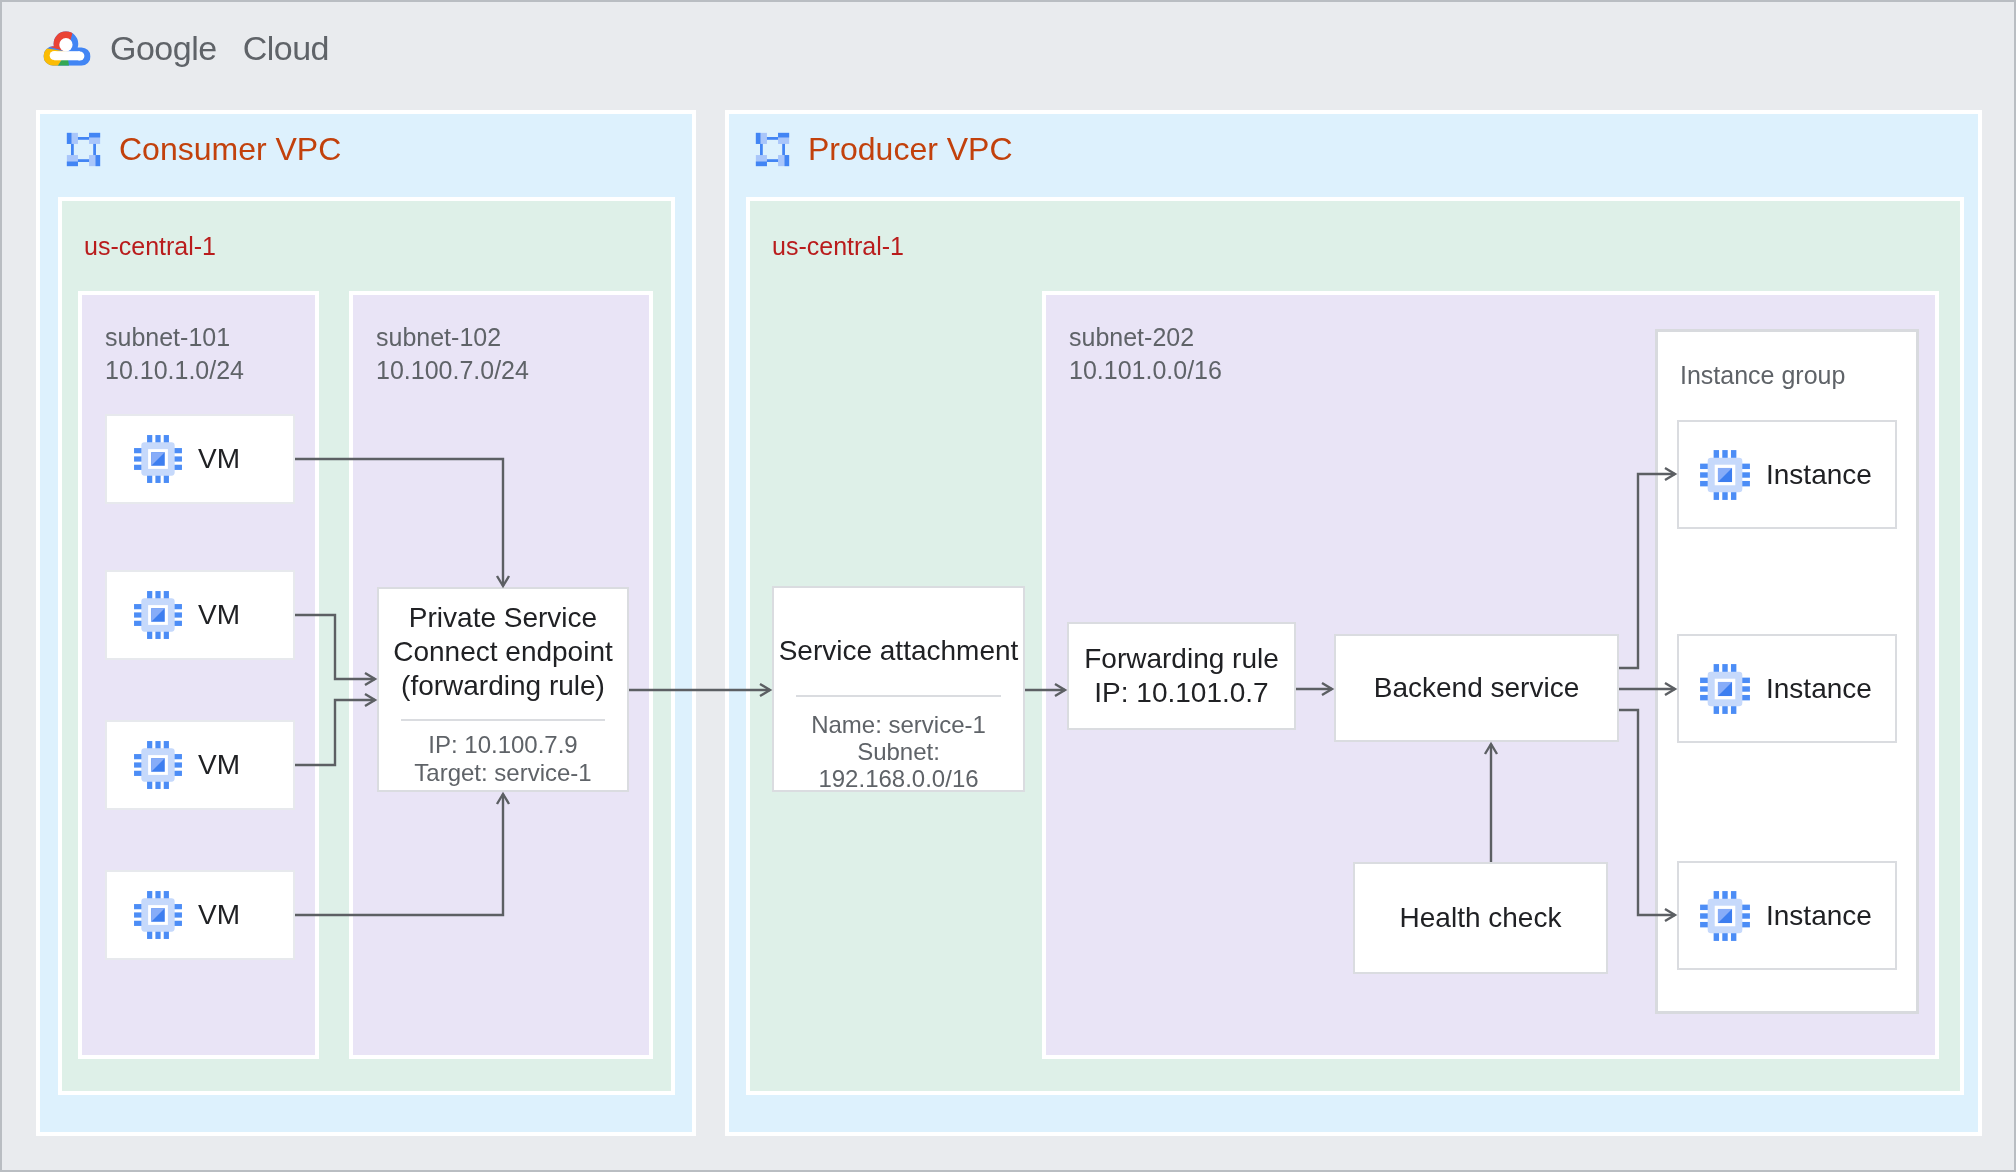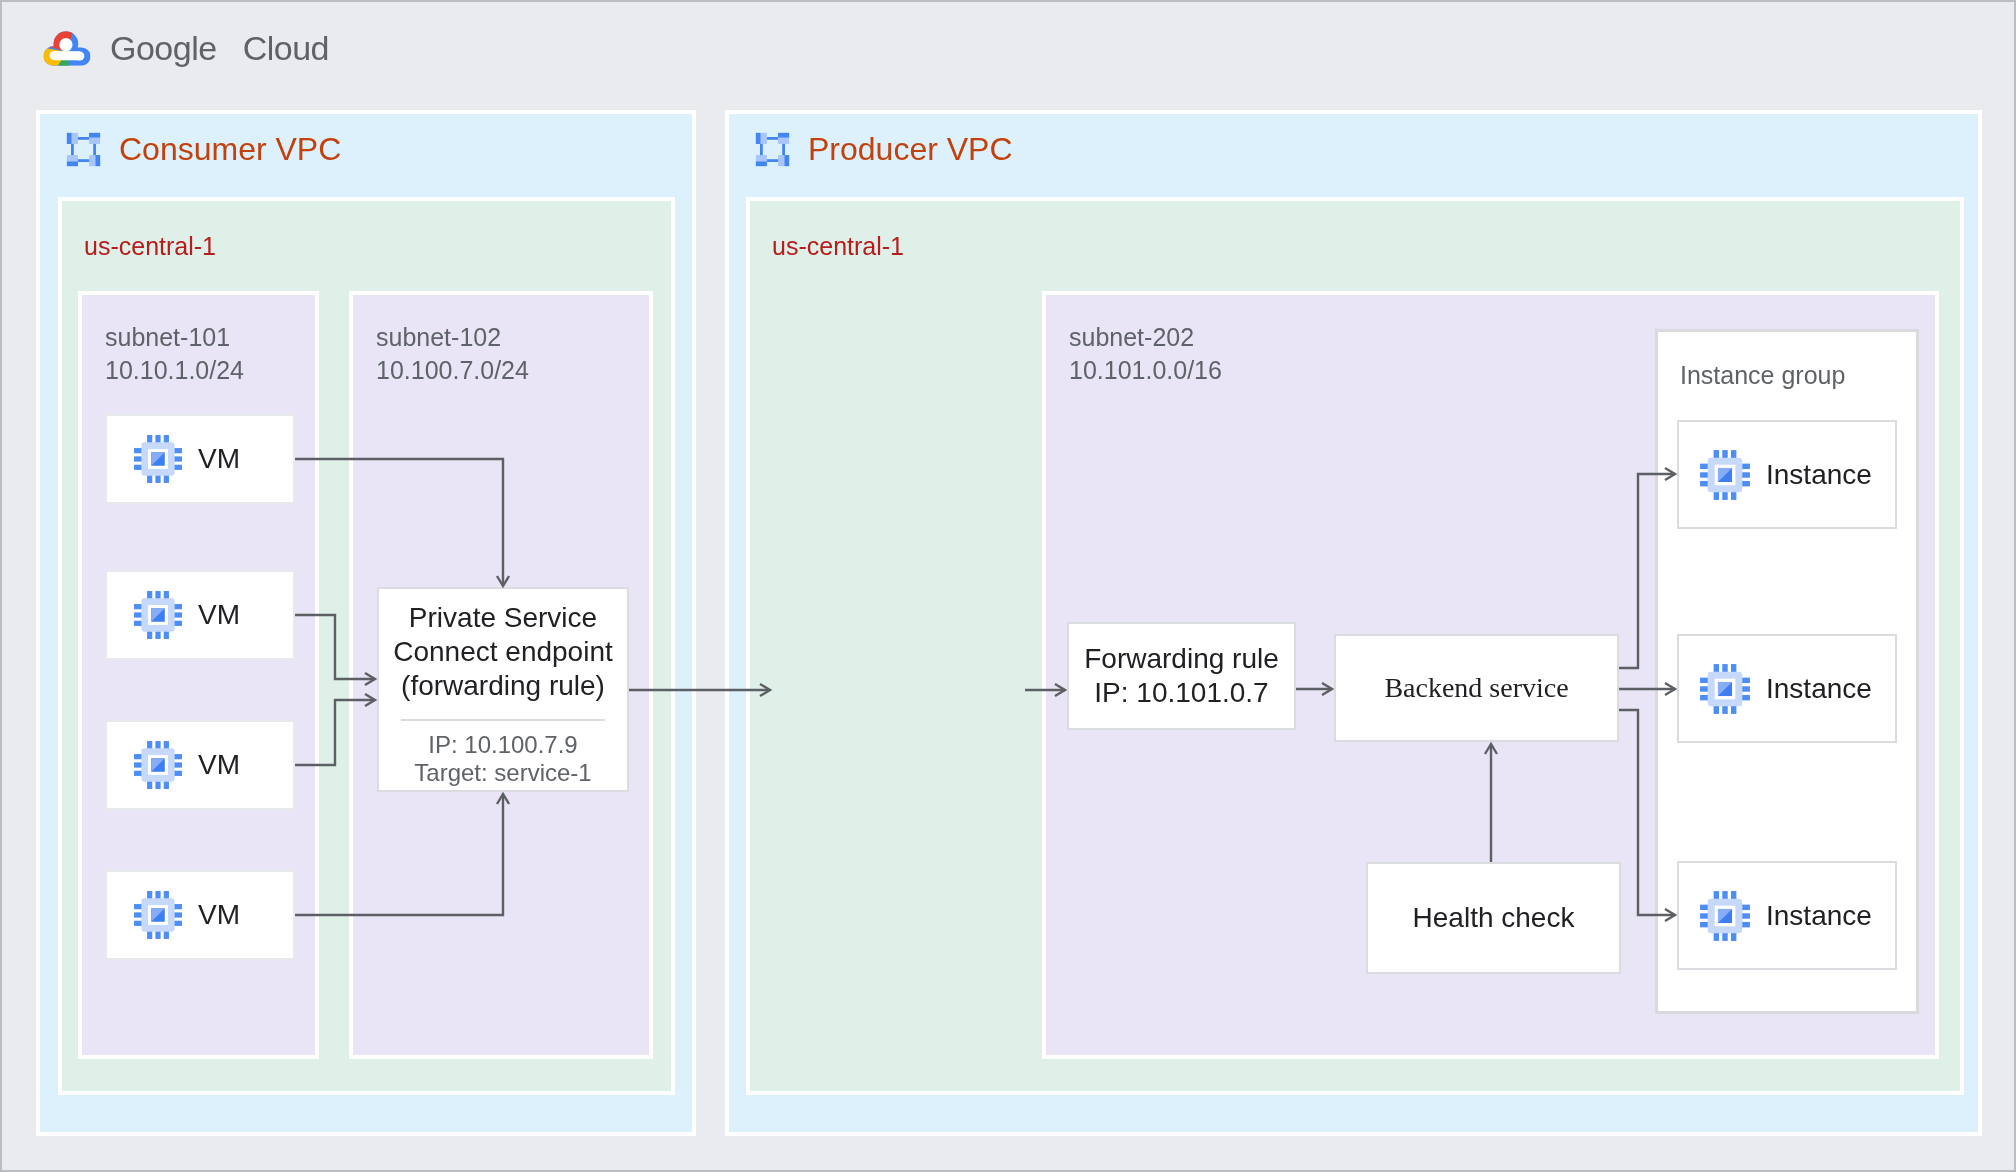--- a/index.html
+++ b/index.html
@@ -43,22 +43,22 @@
   .divider{width:calc(100% - 44px);border-top:2px solid #dadce0;height:0;}
   .psc-card{left:24px;top:292px;width:252px;height:205px;justify-content:flex-start;padding-top:12px;}
   .psc-card .card-title{line-height:34px;}
   .psc-card .divider{margin:16px auto 10px auto;}
   .psc-card .card-sub{line-height:28px;}
   .sa-card{left:22px;top:385px;width:253px;height:206px;justify-content:flex-start;padding-top:45px;}
   .sa-card .card-title{line-height:36px;}
   .sa-card .divider{margin:26px auto 14px auto;}
   .sa-card .card-sub{line-height:27px;}
   .fr-card{left:21px;top:327px;width:229px;height:108px;}
-  .be-card{left:288px;top:339px;width:285px;height:108px;font-family:Liberation Serif, serif;}
-  .hc-card{left:320px;top:567px;width:255px;height:112px;}
+  .be-card{left:288px;top:339px;width:285px;height:108px;}
+  .hc-card{left:307px;top:567px;width:255px;height:112px;}
   
   .ig-box{position:absolute;left:609px;top:34px;width:264px;height:685px;background:#fff;
     border:3px solid #d8dade;box-sizing:border-box;}
   .ig-label{position:absolute;left:22px;top:29px;font-size:25px;color:#5f6368;}
   .inst-card{position:absolute;left:19px;width:220px;height:109px;background:#fff;
     border:2px solid #dadce0;box-sizing:border-box;display:flex;align-items:center;
     padding-left:20px;gap:15px;}
   .inst-1{top:88px;}.inst-2{top:302px;}.inst-3{top:529px;}
   .inst-label{font-size:28px;color:#202124;}
   
@@ -195,20 +195,27 @@
   <div class="vpc vpc-producer">
     <div class="vpc-header">
       <svg width="37" height="37" viewBox="0 0 40 40">
           <use href="#vpcnet"></use>
         </svg>
       <span class="vpc-label">Producer VPC</span>
     </div>
     <div class="region region-producer">
       <span class="region-label">us-central-1</span>
 
+      <div class="card sa-card">
+        <div class="card-title">Service attachment</div>
+        <div class="divider"></div>
+        <div class="card-sub">Name: service-1</div>
+        <div class="card-sub">Subnet:</div>
+        <div class="card-sub">192.168.0.0/16</div>
+      </div>
 
       <div class="subnet subnet-202">
         <div class="subnet-label">
           <div>subnet-202</div>
           <div>10.101.0.0/16</div>
         </div>
 
         <div class="card fr-card">
           <div class="card-title">Forwarding rule</div>
           <div class="card-title">IP: 10.101.0.7</div>

